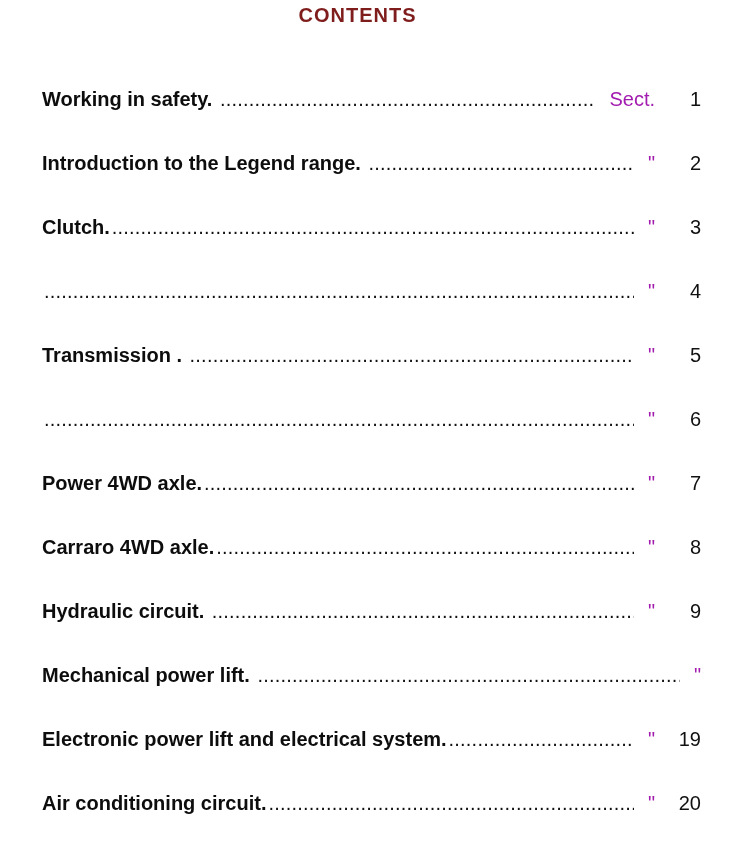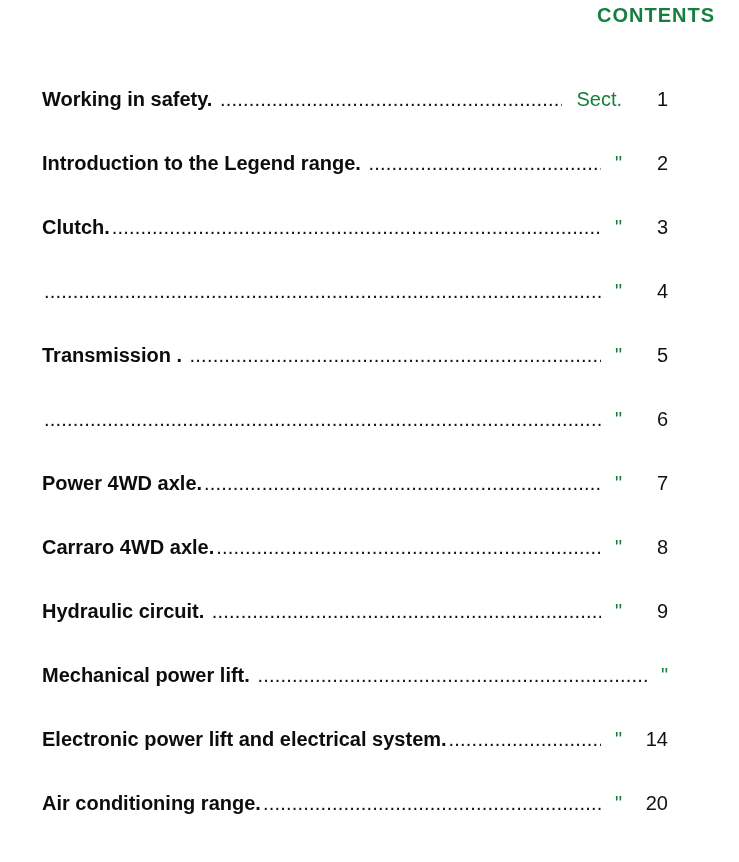--- a/index.html
+++ b/index.html
@@ -12,31 +12,31 @@
     width: 739px;
     height: 862px;
     background: #ffffff;
     overflow: hidden;
     font-family: "Liberation Sans", "DejaVu Sans", sans-serif;
     color: #0d0d0d;
   }
   .page-title {
     padding-top: 4px;
     padding-right: 24px;        
-    text-align: right;
+    text-align: center;
     font-size: 20px;
     line-height: 22px;
     font-weight: 700;
     letter-spacing: 1px;
-    color: #15803d;
+    color: #7f1d1d;
   }
   .toc {
     margin-top: 41px;
     padding-left: 42px;
-    padding-right: 71px;
+    padding-right: 38px;
   }
   .toc-row {
     display: flex;
     align-items: baseline;
     line-height: 64px;
     height: 64px;
     white-space: nowrap;
     font-size: 20px;
   }
   .entry-title {
@@ -52,21 +52,21 @@
     margin-left: 2px;
     font-weight: 400;
     letter-spacing: 0.2px;
     color: #111111;
   }
   .sect-label {
     flex: 0 0 auto;
     margin-left: 14px;
     font-weight: 400;
     text-align: left;
-    color: #15803d;
+    color: #a21caf;
   }
   .page-num {
     flex: 0 0 auto;
     width: 46px;
     text-align: right;
     font-weight: 400;
     color: #111111;
   }
 </style>
 </head>
@@ -140,23 +140,23 @@
   <div class="toc-row">
     <span class="entry-title">Mechanical power lift.&nbsp;</span>
     <span class="leader">........................................................................................................................................................................................................</span>
     <span class="sect-label">"</span>
   </div>
 
   <div class="toc-row">
     <span class="entry-title">Electronic power lift and electrical system.</span>
     <span class="leader">........................................................................................................................................................................................................</span>
     <span class="sect-label">"</span>
-    <span class="page-num">14</span>
+    <span class="page-num">19</span>
   </div>
 
   <div class="toc-row">
-    <span class="entry-title">Air conditioning range.</span>
+    <span class="entry-title">Air conditioning circuit.</span>
     <span class="leader">........................................................................................................................................................................................................</span>
     <span class="sect-label">"</span>
     <span class="page-num">20</span>
   </div>
 </div>
 </div>
 
 </body></html>

